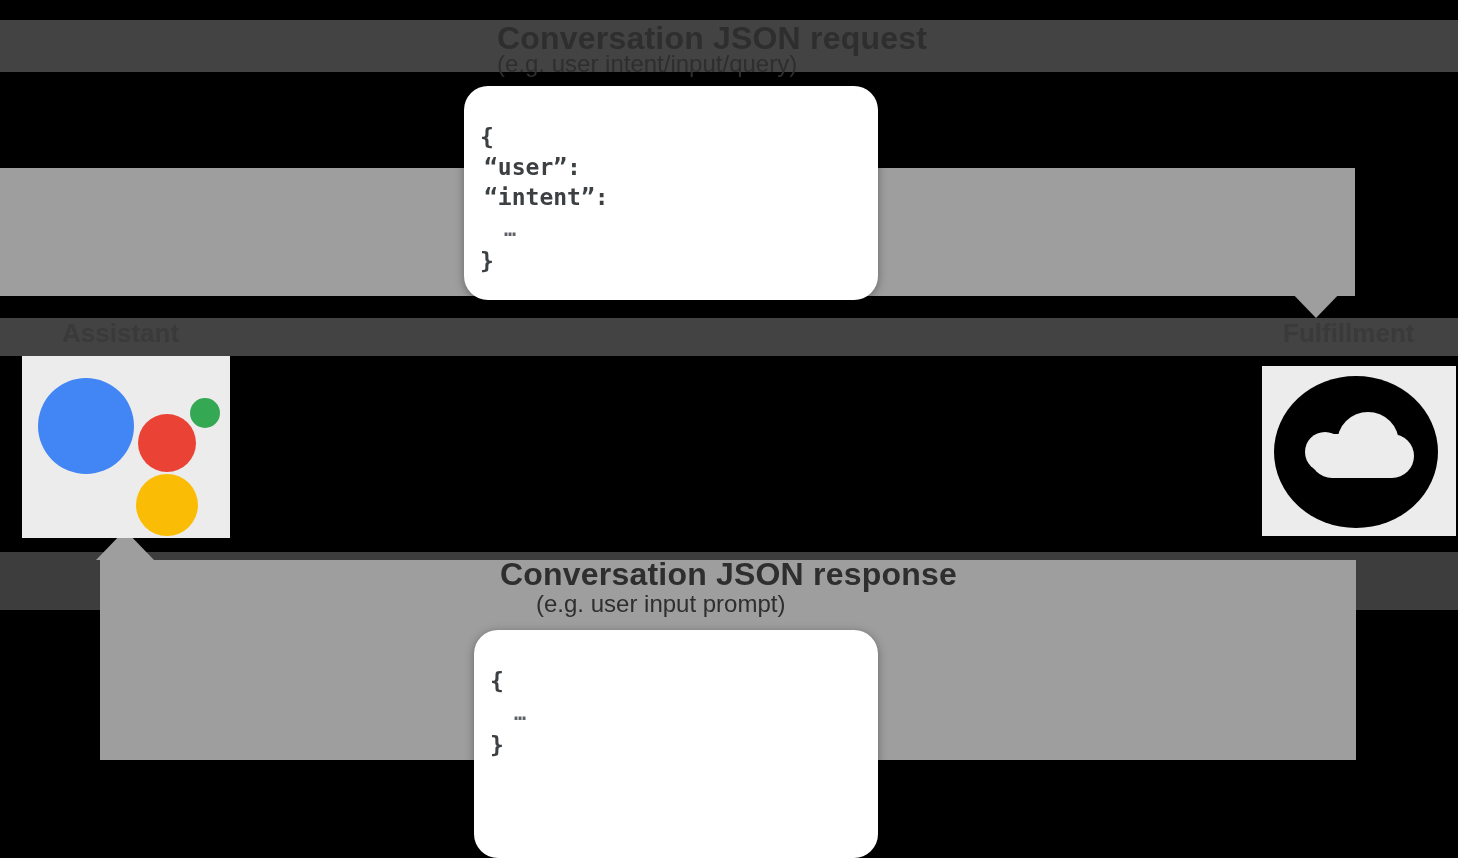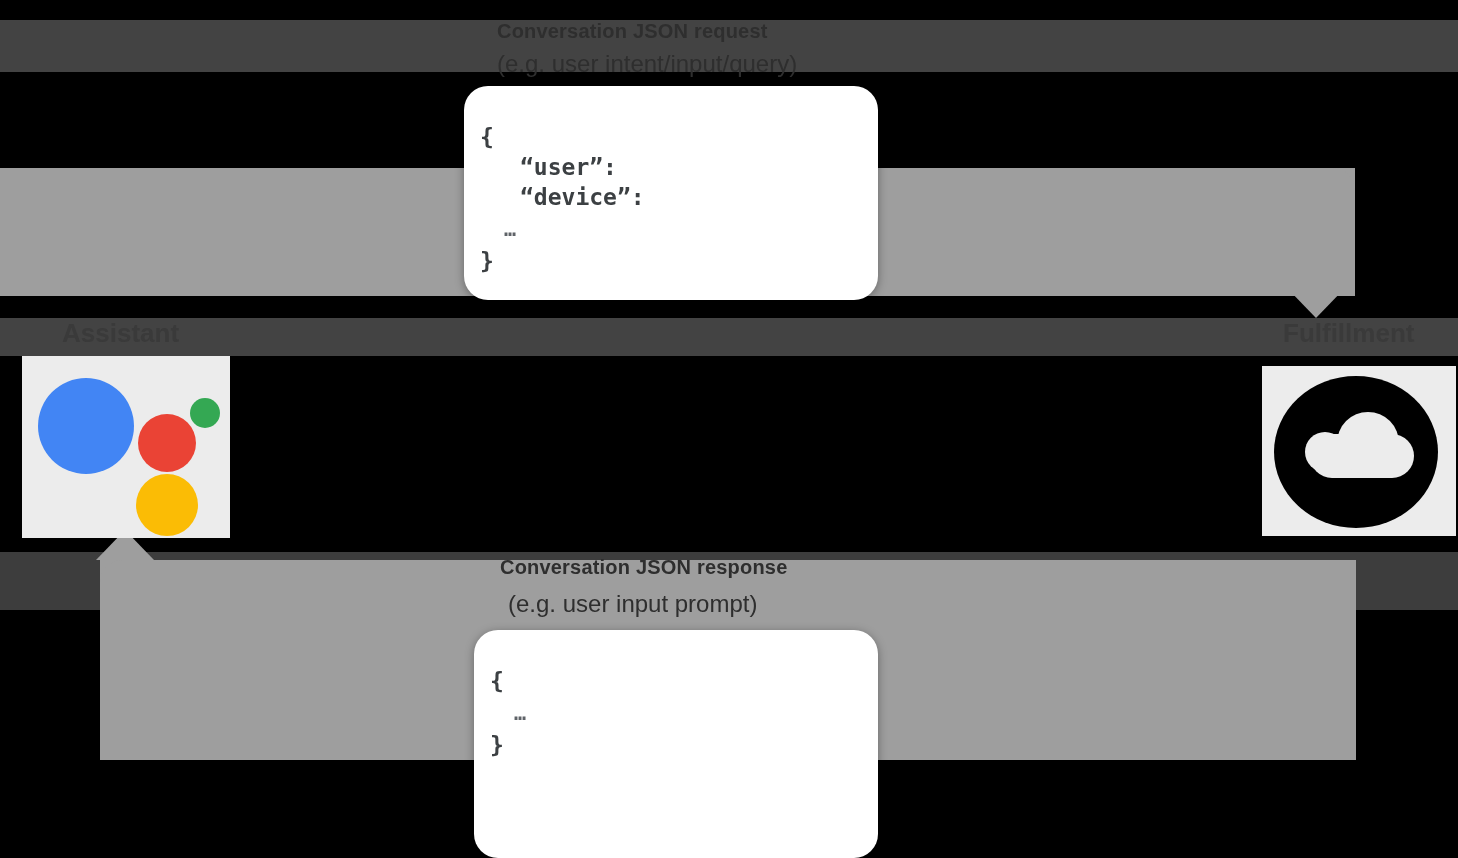--- a/index.html
+++ b/index.html
@@ -37,28 +37,28 @@
       border-bottom:30px solid #9e9e9e;}
 
   
   .rail{position:absolute;background:#434343;}
   #rail-middle{left:0px; top:318px; width:1458px; height:38px;}
   #rail-title{left:0px; top:20px; width:1458px; height:52px; background:#434343;}
   #rail-bottom-label{left:0px; top:552px; width:1458px; height:58px; background:#3d3d3d;}
 
   
   .lbl{position:absolute;color:#2e2e2e;white-space:nowrap;}
-  .lbl-title{font-size:20px;font-weight:700;letter-spacing:.2px;text-align:right;}
+  .lbl-title{font-size:32px;font-weight:700;letter-spacing:.2px;text-align:right;}
   .lbl-sub{font-size:24px;font-weight:400;}
   .lbl-node{font-size:26px;font-weight:700;color:#3a3a3a;}
 
   #label-request-title{left:497px; top:20px;}
   #label-request-sub  {left:497px; top:50px;}
   #label-response-title{left:500px; top:556px;}
-  #label-response-sub  {left:508px; top:590px;}
+  #label-response-sub  {left:536px; top:590px;}
   #label-assistant{left:62px;  top:318px;}
   #label-fulfillment{left:1283px; top:318px;}
 
   
   .node{position:absolute;background:#ececec;}
   #node-assistant{left:22px; top:356px; width:208px; height:182px;}
   #node-fulfillment{left:1262px; top:366px; width:194px; height:170px;}
 
   .dot{position:absolute;border-radius:50%;}
   #assistant-dot-blue  {left:38px;  top:378px; width:96px; height:96px; background:#4285F4;}
@@ -79,21 +79,21 @@
   
   .card{
       position:absolute;background:#ffffff;border-radius:24px;
       box-shadow:0 2px 10px rgba(0,0,0,.35);
       font-family:"DejaVu Sans Mono", monospace;
       color:#3c4043;font-size:23px;font-weight:700;line-height:30px;
       padding:36px 0 34px 0;box-sizing:border-box;}
   #card-request{left:464px; top:86px; width:414px; height:214px;}
   #card-response{left:474px; top:630px; width:404px; height:228px;}
   .code-line{padding-left:16px;white-space:pre;}
-  .code-indent{padding-left:56px;}
+  .code-indent{padding-left:20px;}
   .code-ellipsis{padding-left:40px;font-size:20px;color:#5f6368;line-height:34px;}
 </style>
 </head>
 <body>
 
 <div class="stage">
 
   <div class="rail" id="rail-title"></div>
   <div class="rail" id="rail-middle"></div>
   <div class="rail" id="rail-bottom-label"></div>
@@ -123,21 +123,21 @@
 
   <div class="node" id="node-fulfillment"></div>
   <div id="cloud-disc"></div>
   <div id="cloud-shape"></div>
   <div id="cloud-puff-big"></div>
   <div id="cloud-puff-small"></div>
 
   <div class="card" id="card-request">
     <div class="code-line">{</div>
     <div class="code-line code-indent">“user”:</div>
-    <div class="code-line code-indent">“device”:</div>
+    <div class="code-line code-indent">“intent”:</div>
     <div class="code-line code-ellipsis">…</div>
     <div class="code-line">}</div>
   </div>
 
   <div class="card" id="card-response">
     <div class="code-line">{</div>
     <div class="code-line code-ellipsis">…</div>
     <div class="code-line">}</div>
   </div>
 

